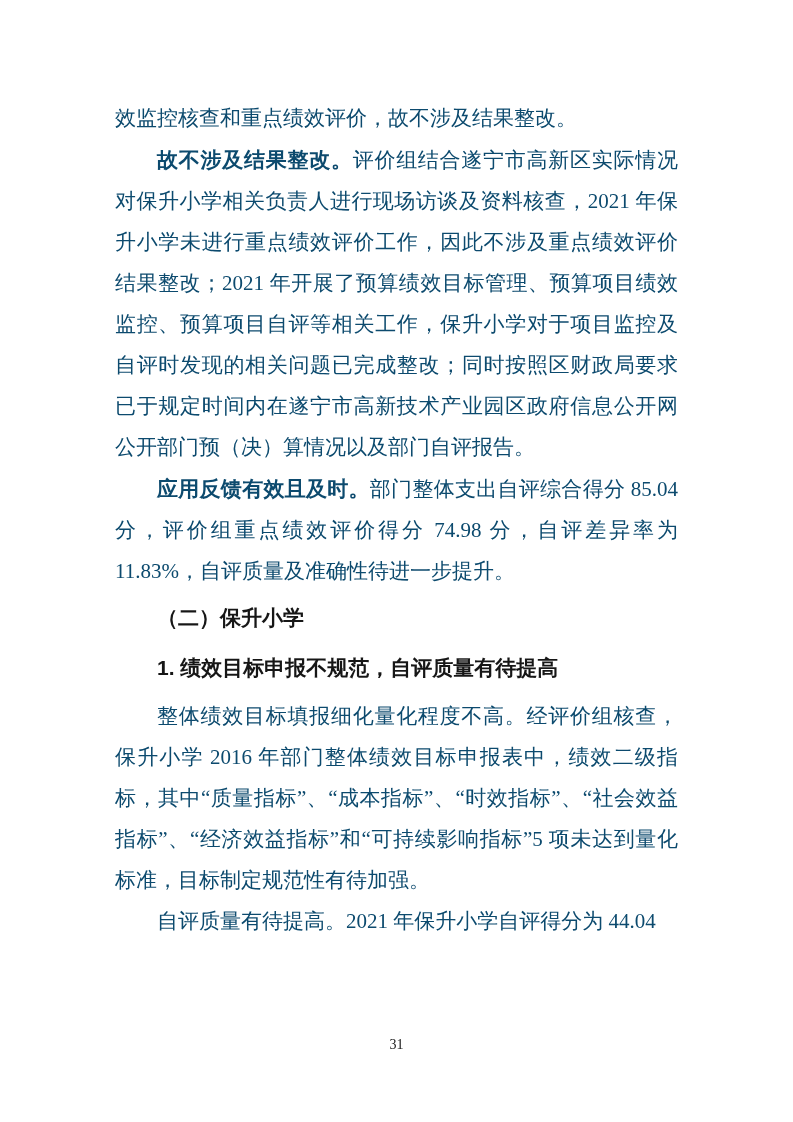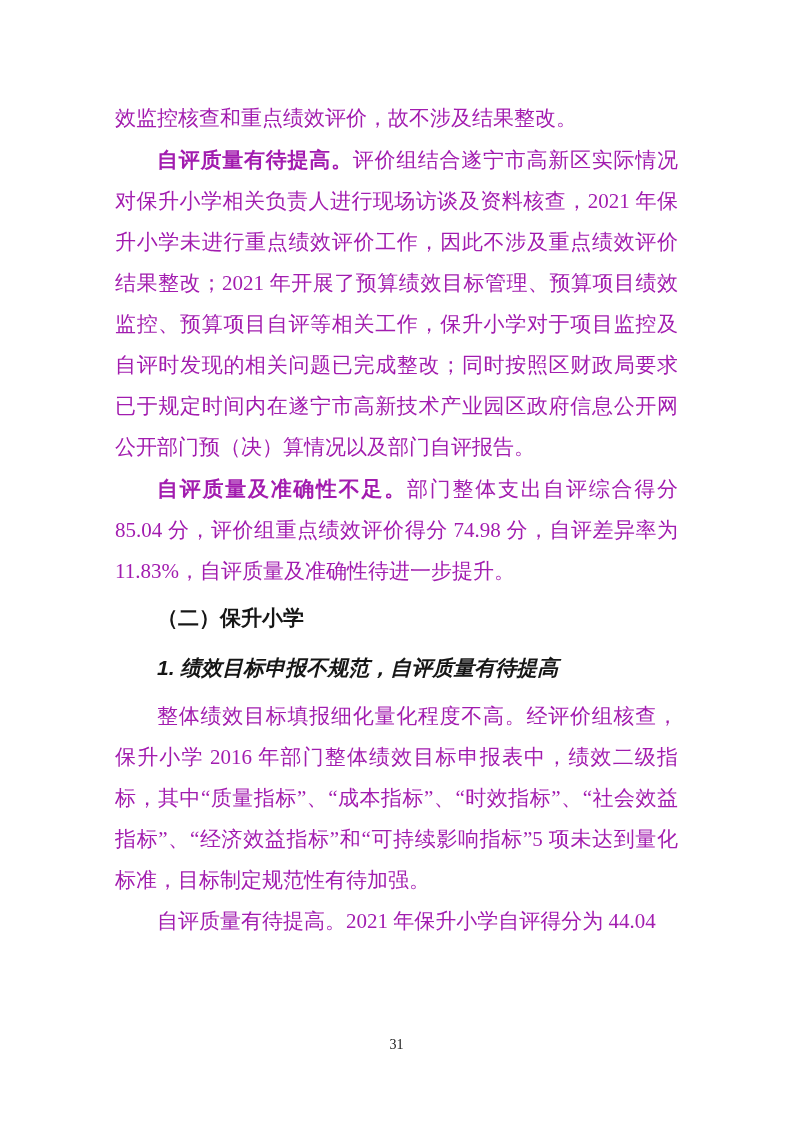--- a/index.html
+++ b/index.html
@@ -22,21 +22,21 @@
     top: 98px;
     width: 563px;
   }
   .para {
     margin: 0;
     font-size: 21px;
     line-height: 41px;
     text-align: justify;
     text-indent: 2em;
     font-family: "Liberation Serif", "DejaVu Serif", serif;
-    color: #a21caf;
+    color: #0c4a6e;
   }
   .para.no-indent {
     text-indent: 0;
   }
   .lead-bold {
     font-family: "Liberation Sans", "DejaVu Sans", sans-serif;
     font-weight: bold;
   }
   .heading {
     margin: 0;
@@ -53,21 +53,20 @@
   }
   .heading-kai {
     font-family: "Liberation Serif", "DejaVu Serif", serif;
     margin-top: 6px;
     margin-bottom: 8px;
   }
   .heading-sub {
     font-family: "Liberation Sans", "DejaVu Sans", sans-serif;
     margin-top: 8px;
     margin-bottom: 8px;
-    font-style: italic;
   }
   .page-number {
     position: absolute;
     left: 0;
     top: 1036px;
     width: 100%;
     text-align: center;
     font-size: 14px;
     line-height: 18px;
     font-family: "Liberation Serif", "DejaVu Serif", serif;
@@ -75,24 +74,24 @@
   }
 </style>
 </head>
 <body>
 
 <div class="page">
   <div class="content">
 
     <p class="para no-indent"><span>效监控核查和重点绩效评价，故不涉及结果整改。</span></p>
 
-    <p class="para"><span class="lead-bold">自评质量有待提高。</span><span>评价组结合遂宁市高新区实际情况对保升小学相关负责人进行现场访谈及资料核查，2021 年保升小学未进行重点绩效评价工作，因此不涉及重点绩效评价结果整改；2021 年开展了预算绩效目标管理、预算项目绩效监控、预算项目自评等相关工作，保升小学对于项目监控及自评时发现的相关问题已完成整改；同时按照区财政局要求已于规定时间内在遂宁市高新技术产业园区政府信息公开网公开部门预（决）算情况以及部门自评报告。</span></p>
+    <p class="para"><span class="lead-bold">故不涉及结果整改。</span><span>评价组结合遂宁市高新区实际情况对保升小学相关负责人进行现场访谈及资料核查，2021 年保升小学未进行重点绩效评价工作，因此不涉及重点绩效评价结果整改；2021 年开展了预算绩效目标管理、预算项目绩效监控、预算项目自评等相关工作，保升小学对于项目监控及自评时发现的相关问题已完成整改；同时按照区财政局要求已于规定时间内在遂宁市高新技术产业园区政府信息公开网公开部门预（决）算情况以及部门自评报告。</span></p>
 
 
-    <p class="para"><span class="lead-bold">自评质量及准确性不足。</span><span>部门整体支出自评综合得分 85.04 分，评价组重点绩效评价得分 74.98 分，自评差异率为 11.83%，自评质量及准确性待进一步提升。</span></p>
+    <p class="para"><span class="lead-bold">应用反馈有效且及时。</span><span>部门整体支出自评综合得分 85.04 分，评价组重点绩效评价得分 74.98 分，自评差异率为 11.83%，自评质量及准确性待进一步提升。</span></p>
 
     <div class="heading heading-kai">（二）保升小学</div>
 
     <div class="heading heading-sub">1. 绩效目标申报不规范，自评质量有待提高</div>
 
     <p class="para">整体绩效目标填报细化量化程度不高。经评价组核查，保升小学 2016 年部门整体绩效目标申报表中，绩效二级指标，其中“质量指标”、“成本指标”、“时效指标”、“社会效益指标”、“经济效益指标”和“可持续影响指标”5 项未达到量化标准，目标制定规范性有待加强。</p>
 
     <p class="para">自评质量有待提高。2021 年保升小学自评得分为 44.04</p>
 
   </div>

